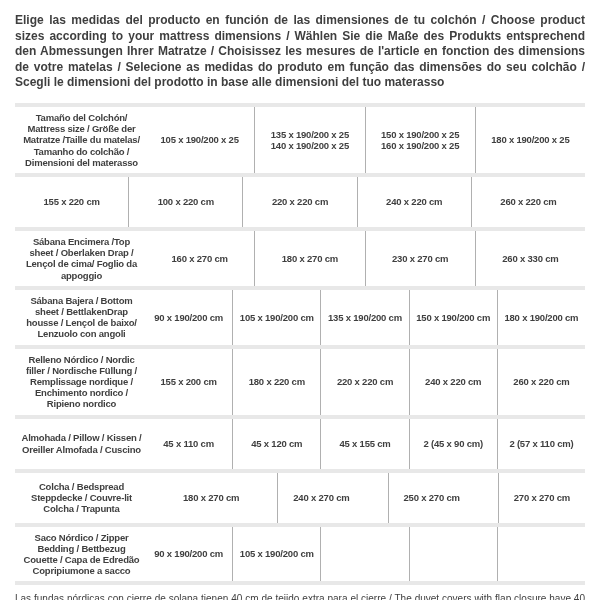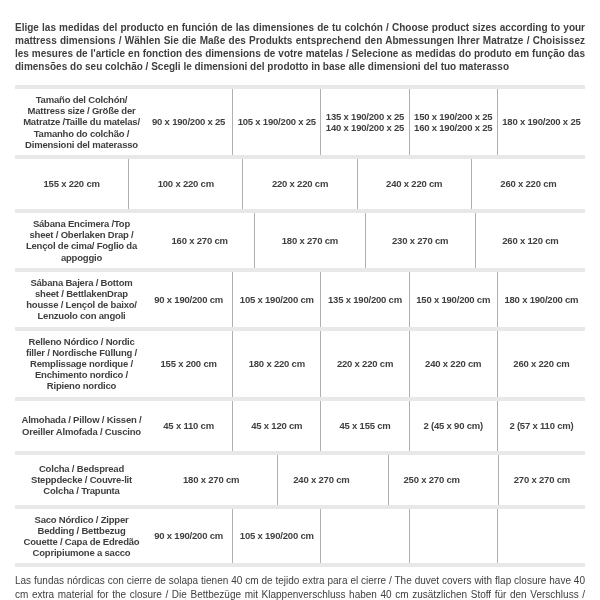--- a/index.html
+++ b/index.html
@@ -6,22 +6,22 @@
   body {
     width: 600px; height: 600px;
     background: #ffffff;
     font-family: "Liberation Sans", sans-serif;
     color: #3f3f3f;
     overflow: hidden;
   }
   .page { padding: 13px 15px 0 15px; }
 
   .intro {
-    margin: 8px 0 12px 0;
-    font-size: 10px;
+    margin: 0 0 12px 0;
+    font-size: 12px;
     font-weight: 700;
     line-height: 1.3;
     text-align: justify;
     color: #3f3f3f;
   }
 
   .size-table {
     border-top: 4px solid #e8e8e8;
     border-bottom: 4px solid #e8e8e8;
   }
@@ -79,21 +79,20 @@
 <body>
 
 <div class="page">
 
   <p class="intro">Elige las medidas del producto en función de las dimensiones de tu colchón / Choose product sizes according to your mattress dimensions / Wählen Sie die Maße des Produkts entsprechend den Abmessungen Ihrer Matratze / Choisissez les mesures de l'article en fonction des dimensions de votre matelas / Selecione as medidas do produto em função das dimensões do seu colchão / Scegli le dimensioni del prodotto in base alle dimensioni del tuo materasso</p>
 
   <div class="size-table">
 
     <div class="trow">
       <div class="cell label">Tamaño del Colchón/ Mattress size / Größe der Matratze /Taille du matelas/ Tamanho do colchão / Dimensioni del materasso</div>
-      <div class="cell val">90 x 190/200 x 25</div>
       <div class="cell val">105 x 190/200 x 25</div>
       <div class="cell val">135 x 190/200 x 25
 140 x 190/200 x 25</div>
       <div class="cell val">150 x 190/200 x 25
 160 x 190/200 x 25</div>
       <div class="cell val">180 x 190/200 x 25</div>
     </div>
 
     <div class="trow">
       <div class="cell val">155 x 220 cm</div>
@@ -101,21 +100,21 @@
       <div class="cell val">220 x 220 cm</div>
       <div class="cell val">240 x 220 cm</div>
       <div class="cell val">260 x 220 cm</div>
     </div>
 
     <div class="trow">
       <div class="cell label">Sábana Encimera /Top sheet / Oberlaken Drap / Lençol de cima/ Foglio da appoggio</div>
       <div class="cell val">160 x 270 cm</div>
       <div class="cell val">180 x 270 cm</div>
       <div class="cell val">230 x 270 cm</div>
-      <div class="cell val">260 x 120 cm</div>
+      <div class="cell val">260 x 330 cm</div>
     </div>
 
     <div class="trow">
       <div class="cell label">Sábana Bajera / Bottom sheet / BettlakenDrap housse / Lençol de baixo/ Lenzuolo con angoli</div>
       <div class="cell val">90 x 190/200 cm</div>
       <div class="cell val">105 x 190/200 cm</div>
       <div class="cell val">135 x 190/200 cm</div>
       <div class="cell val">150 x 190/200 cm</div>
       <div class="cell val">180 x 190/200 cm</div>
     </div>

